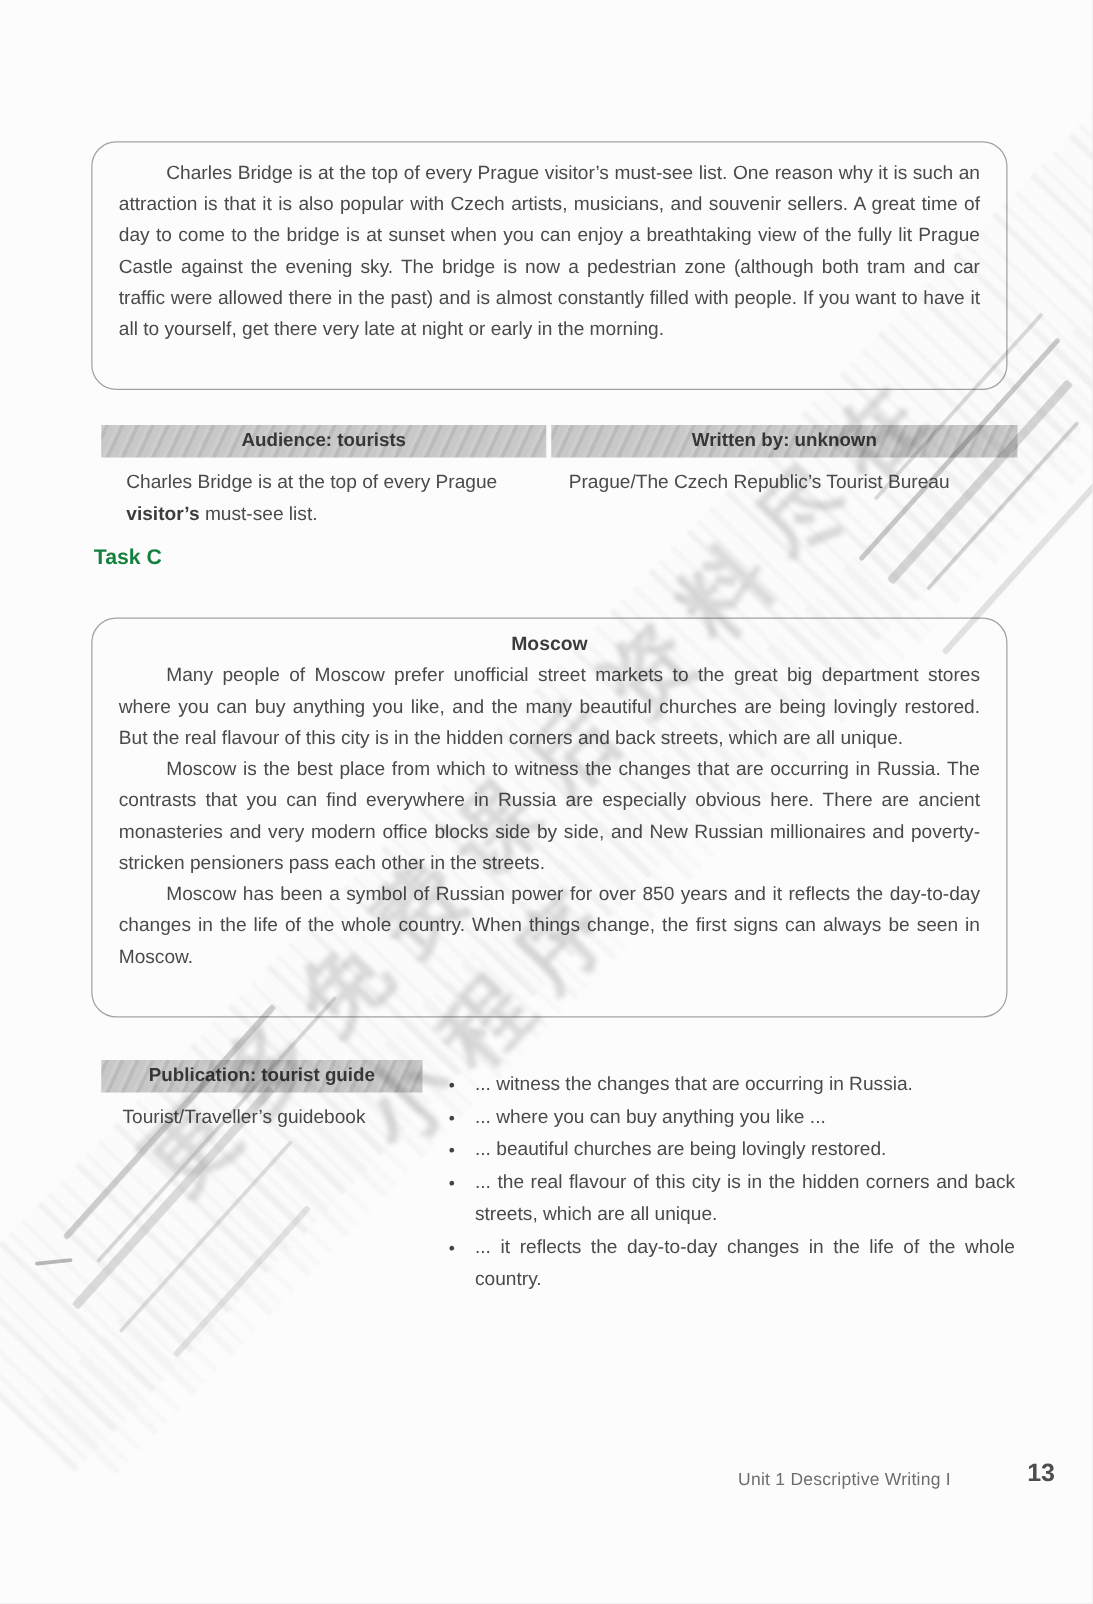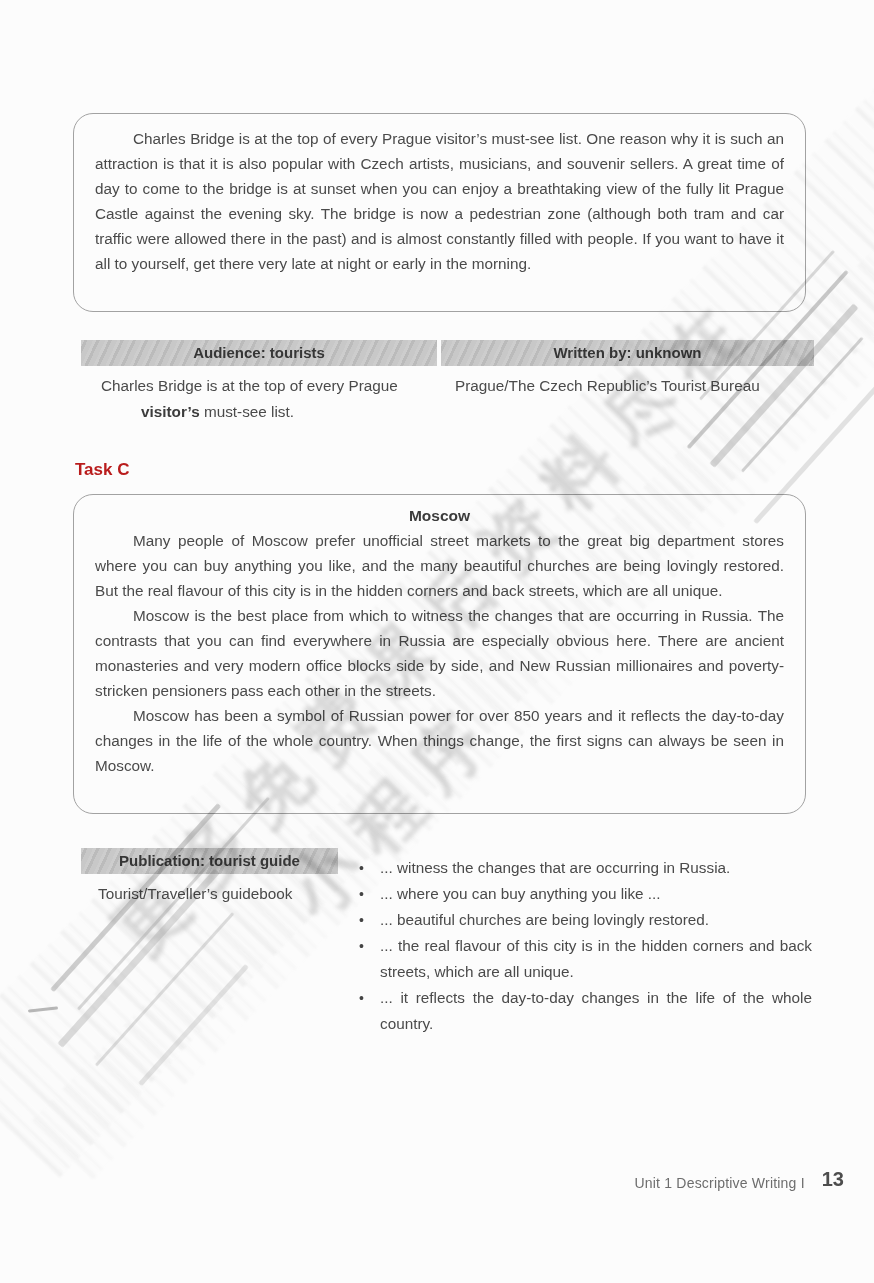--- a/index.html
+++ b/index.html
@@ -14,49 +14,49 @@
     border:1.5px solid #a2a2a2;border-radius:20px;
     padding:12px 21px 10px 21px;
     font-size:15.3px;line-height:25px;text-align:justify;color:#4a4a4a;
     background:transparent;
   }
   #box-charles{top:113px;min-height:199px;}
   #box-moscow{top:470px;min-height:320px;padding-top:6px;margin-top:24px;}
   .para{margin:0;text-indent:38px;}
   .box-title{margin:2px 0 0 0;text-align:center;font-weight:bold;color:#3c3c3c;line-height:25px;font-size:15.5px;}
   
-  .task-heading{position:absolute;left:75px;top:460px;font-size:17px;font-weight:bold;color:#b91c1c;}
+  .task-heading{position:absolute;left:75px;top:436px;font-size:17px;font-weight:bold;color:#15803d;}
   
   .tbl{position:absolute;left:81px;width:733px;display:flex;gap:4px;}
   #table-audience{top:340px;}
   #table-publication{top:820px;margin-top:28px;}
   .col{display:flex;flex-direction:column;}
   #table-audience .col-l{width:356px;}
   #table-audience .col-r{width:373px;}
   #table-publication .col-l{width:257px;}
   #table-publication .col-r{width:472px;}
   .th{
     height:26px;line-height:26px;text-align:center;
     font-weight:bold;font-size:15px;color:#363636;
     background-color:#c5c5c5;
     background-image:repeating-linear-gradient(115deg,rgba(255,255,255,.14) 0 3px,rgba(0,0,0,.05) 3px 6px,rgba(255,255,255,.06) 6px 11px);
   }
   .td{padding:7px 10px 0 20px;font-size:15.3px;line-height:26px;text-align:left;}
   #table-audience .col-r .td{padding-left:14px;}
   #table-publication .col-l .td{padding-left:17px;}
   #table-publication .col-r .td{padding-left:14px;padding-right:2px;}
-  .bold-word{font-weight:bold;color:#3c3c3c;margin-left:40px;}
+  .bold-word{font-weight:bold;color:#3c3c3c;}
   
   .examples-list{list-style:none;margin:0;padding:0;}
   .examples-list li{position:relative;padding-left:24px;text-align:justify;line-height:26px;}
   .bullet{position:absolute;left:3px;top:0;font-size:14px;color:#444;}
   
   .footer{position:absolute;top:1168px;left:0;width:844px;display:flex;justify-content:flex-end;align-items:flex-end;gap:17px;}
   .footer-label{font-size:14px;color:#6d6d6d;letter-spacing:.2px;}
-  .footer-page{font-size:20px;font-weight:bold;color:#4d4d4d;}
+  .footer-page{font-size:20px;font-weight:bold;color:#4d4d4d;margin-left:44px;}
   
   .wm{position:absolute;inset:0;pointer-events:none;mix-blend-mode:multiply;z-index:5;}
   .wm-band{
     position:absolute;transform-origin:center;
     background-image:repeating-linear-gradient(90deg,
       rgba(168,168,168,.22) 0 5px,rgba(214,214,214,.07) 5px 12px,
       rgba(182,182,182,.18) 12px 15px,rgba(235,235,235,.04) 15px 26px,
       rgba(175,175,175,.15) 26px 30px,rgba(240,240,240,.03) 30px 44px);
     filter:blur(1px);
   }

